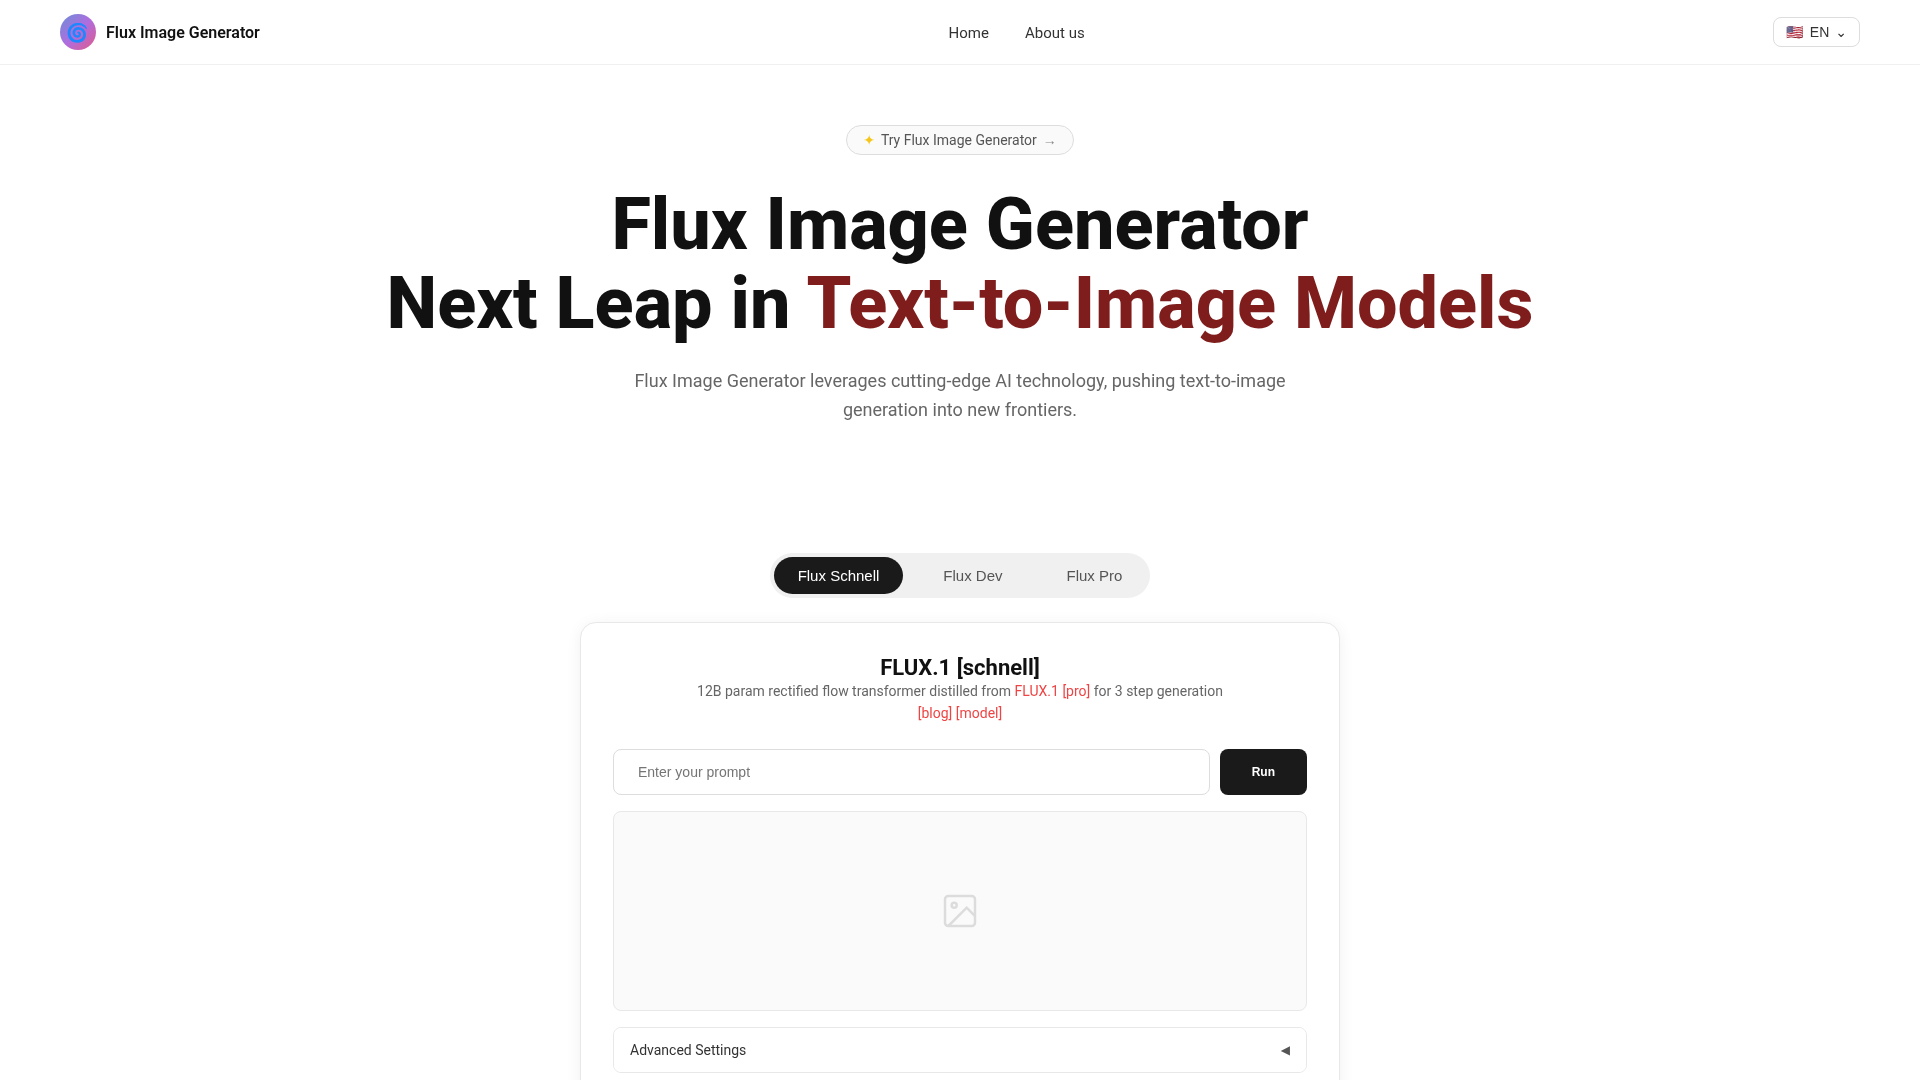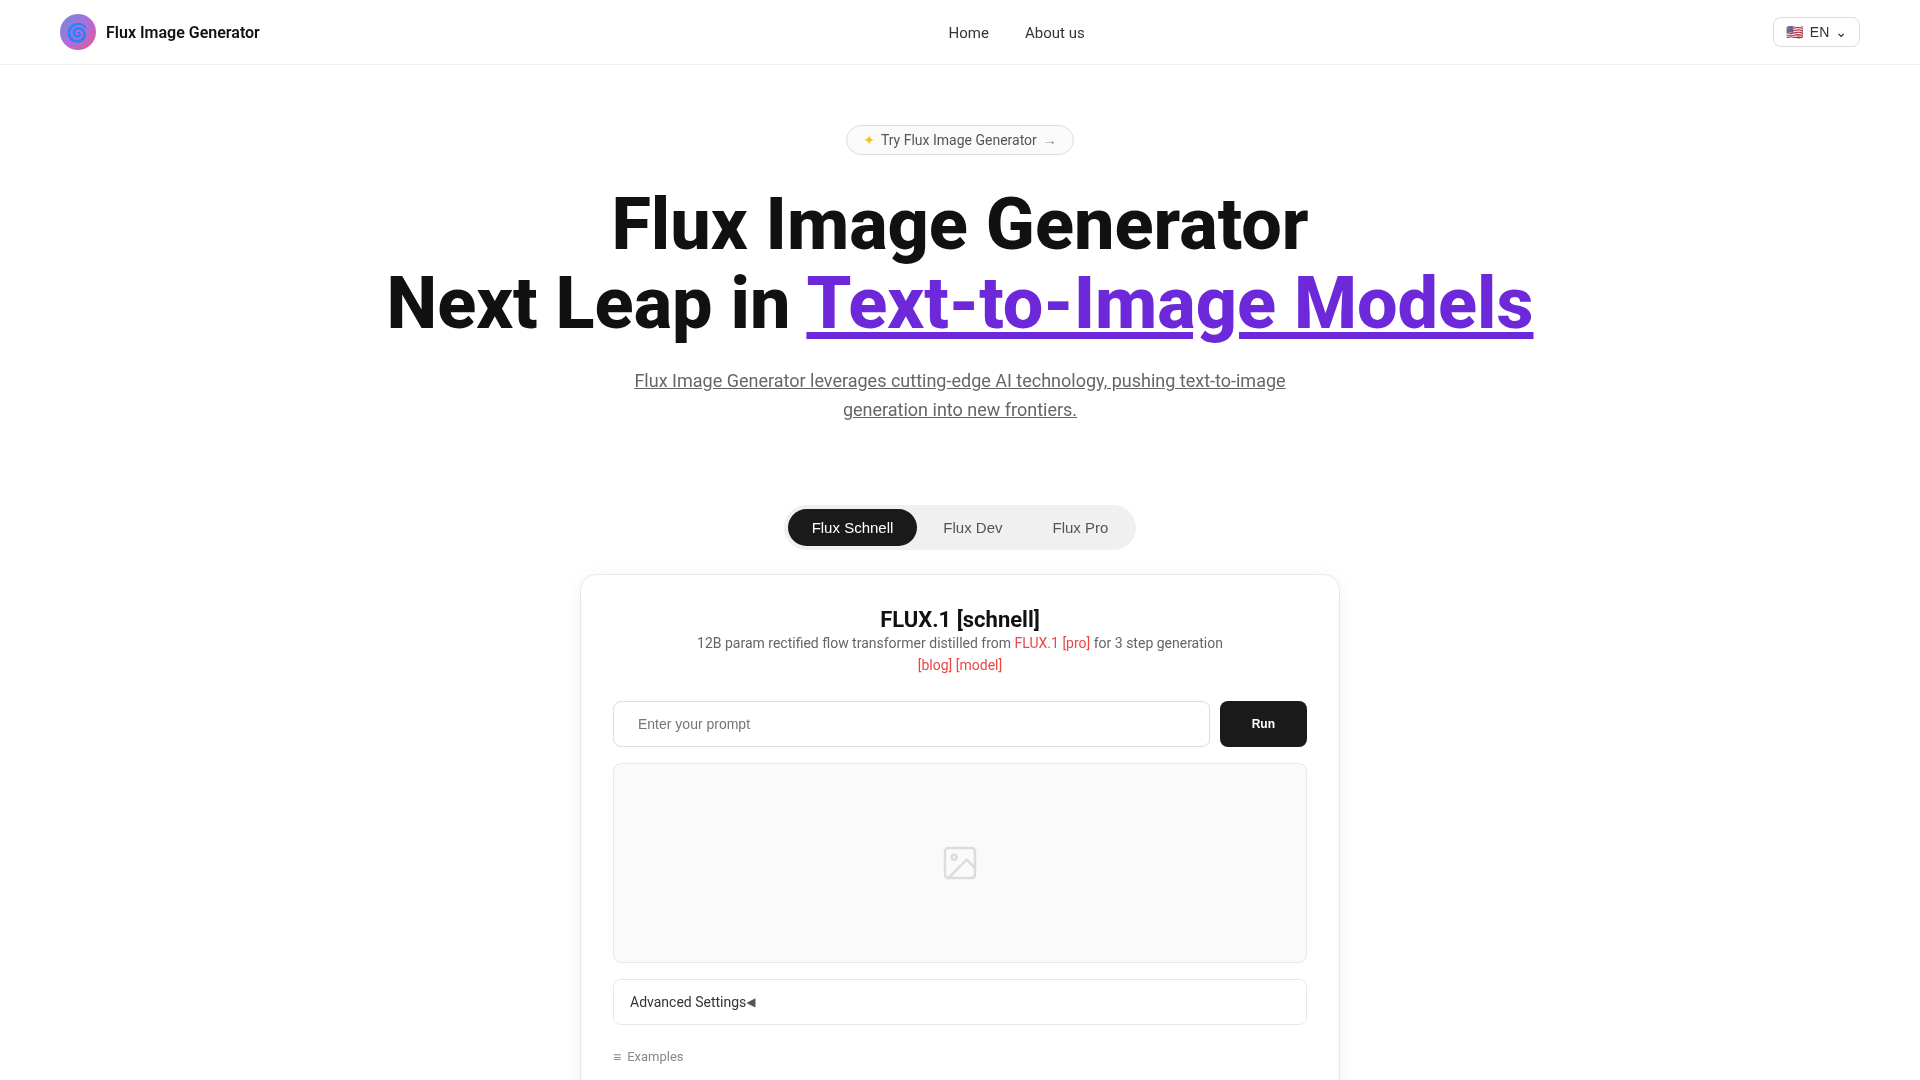--- a/index.html
+++ b/index.html
@@ -119,46 +119,45 @@
       line-height: 1.1;
       display: block;
       margin-bottom: 24px;
     }
 
     .hero-title-line2 .normal {
       color: #111;
     }
 
     .hero-title-line2 .muted {
-      color: #6d28d9;
-      text-decoration: underline;
+      color: #7f1d1d;
     }
 
     .hero-subtitle {
       font-size: 18px;
       color: #666;
       max-width: 700px;
       margin: 0 auto 40px;
       line-height: 1.6;
-      text-decoration: underline;
     }
 
     
     .tabs-container {
       display: flex;
       justify-content: center;
       margin-bottom: 24px;
     }
 
     .tabs {
       display: flex;
       background: #f0f0f0;
       border-radius: 999px;
       padding: 4px;
-      gap: 2px;
+      gap: 16px;
+      margin-top: 48px;
     }
 
     .tab {
       padding: 10px 24px;
       border-radius: 999px;
       font-size: 15px;
       font-weight: 500;
       cursor: pointer;
       border: none;
       background: transparent;
@@ -257,20 +256,21 @@
     .advanced-settings {
       border: 1px solid #e8e8e8;
       border-radius: 8px;
       overflow: hidden;
       margin-bottom: 20px;
     }
 
     .advanced-settings-header {
       display: flex;
       align-items: center;
+      justify-content: space-between;
       padding: 14px 16px;
       cursor: pointer;
       background: #fff;
       font-size: 14px;
       color: #333;
     }
 
     .advanced-settings-arrow {
       font-size: 12px;
       color: #555;

